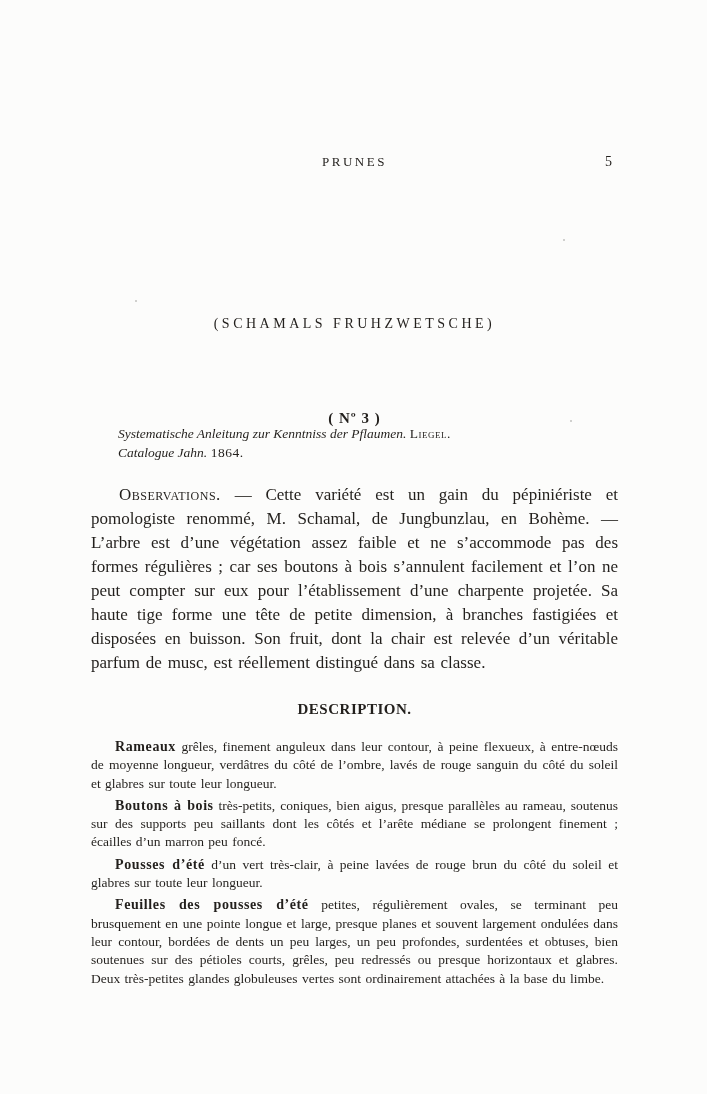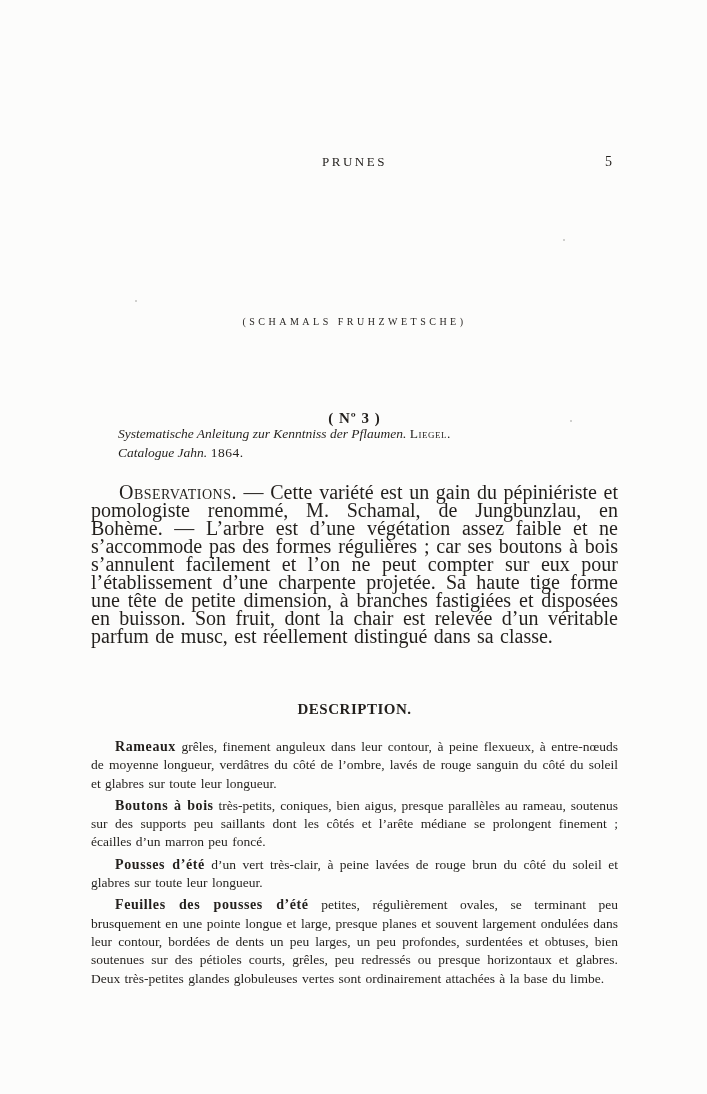--- a/index.html
+++ b/index.html
@@ -35,37 +35,37 @@
     white-space:nowrap;
   }
   .title-inner{
     display:inline-block;
     font-size:42px;font-weight:bold;letter-spacing:1px;
     transform:scaleX(0.72);transform-origin:center;
   }
   
   .subtitle{
     position:absolute;top:316px;left:91px;width:527px;
-    text-align:center;font-size:10px;letter-spacing:3.5px;font-weight:500;
+    text-align:center;font-size:14px;letter-spacing:3.5px;font-weight:500;
   }
   .plate-number{
     position:absolute;top:374px;left:91px;width:527px;
     text-align:center;font-size:15px;font-weight:bold;letter-spacing:1px;margin-top:36px;
   }
   
   .references{
     position:absolute;top:424px;left:118px;width:480px;
     font-size:13.5px;line-height:19px;
   }
   .ref-work{font-style:italic;}
   .ref-author{font-style:normal;font-variant:small-caps;letter-spacing:0.5px;margin-top:43px;}
   
   .observations{
     position:absolute;top:483px;left:91px;width:527px;
-    font-size:20px;line-height:18px;
+    font-size:17px;line-height:24px;
     text-align:justify;text-indent:28px;
     word-spacing:1.5px;
     hyphens:auto;-webkit-hyphens:auto;
   }
   .obs-lead{font-variant:small-caps;letter-spacing:0.5px;}
   
   .desc-heading{
     position:absolute;top:701px;left:91px;width:527px;
     text-align:center;font-size:15px;font-weight:bold;letter-spacing:0.5px;
   }

